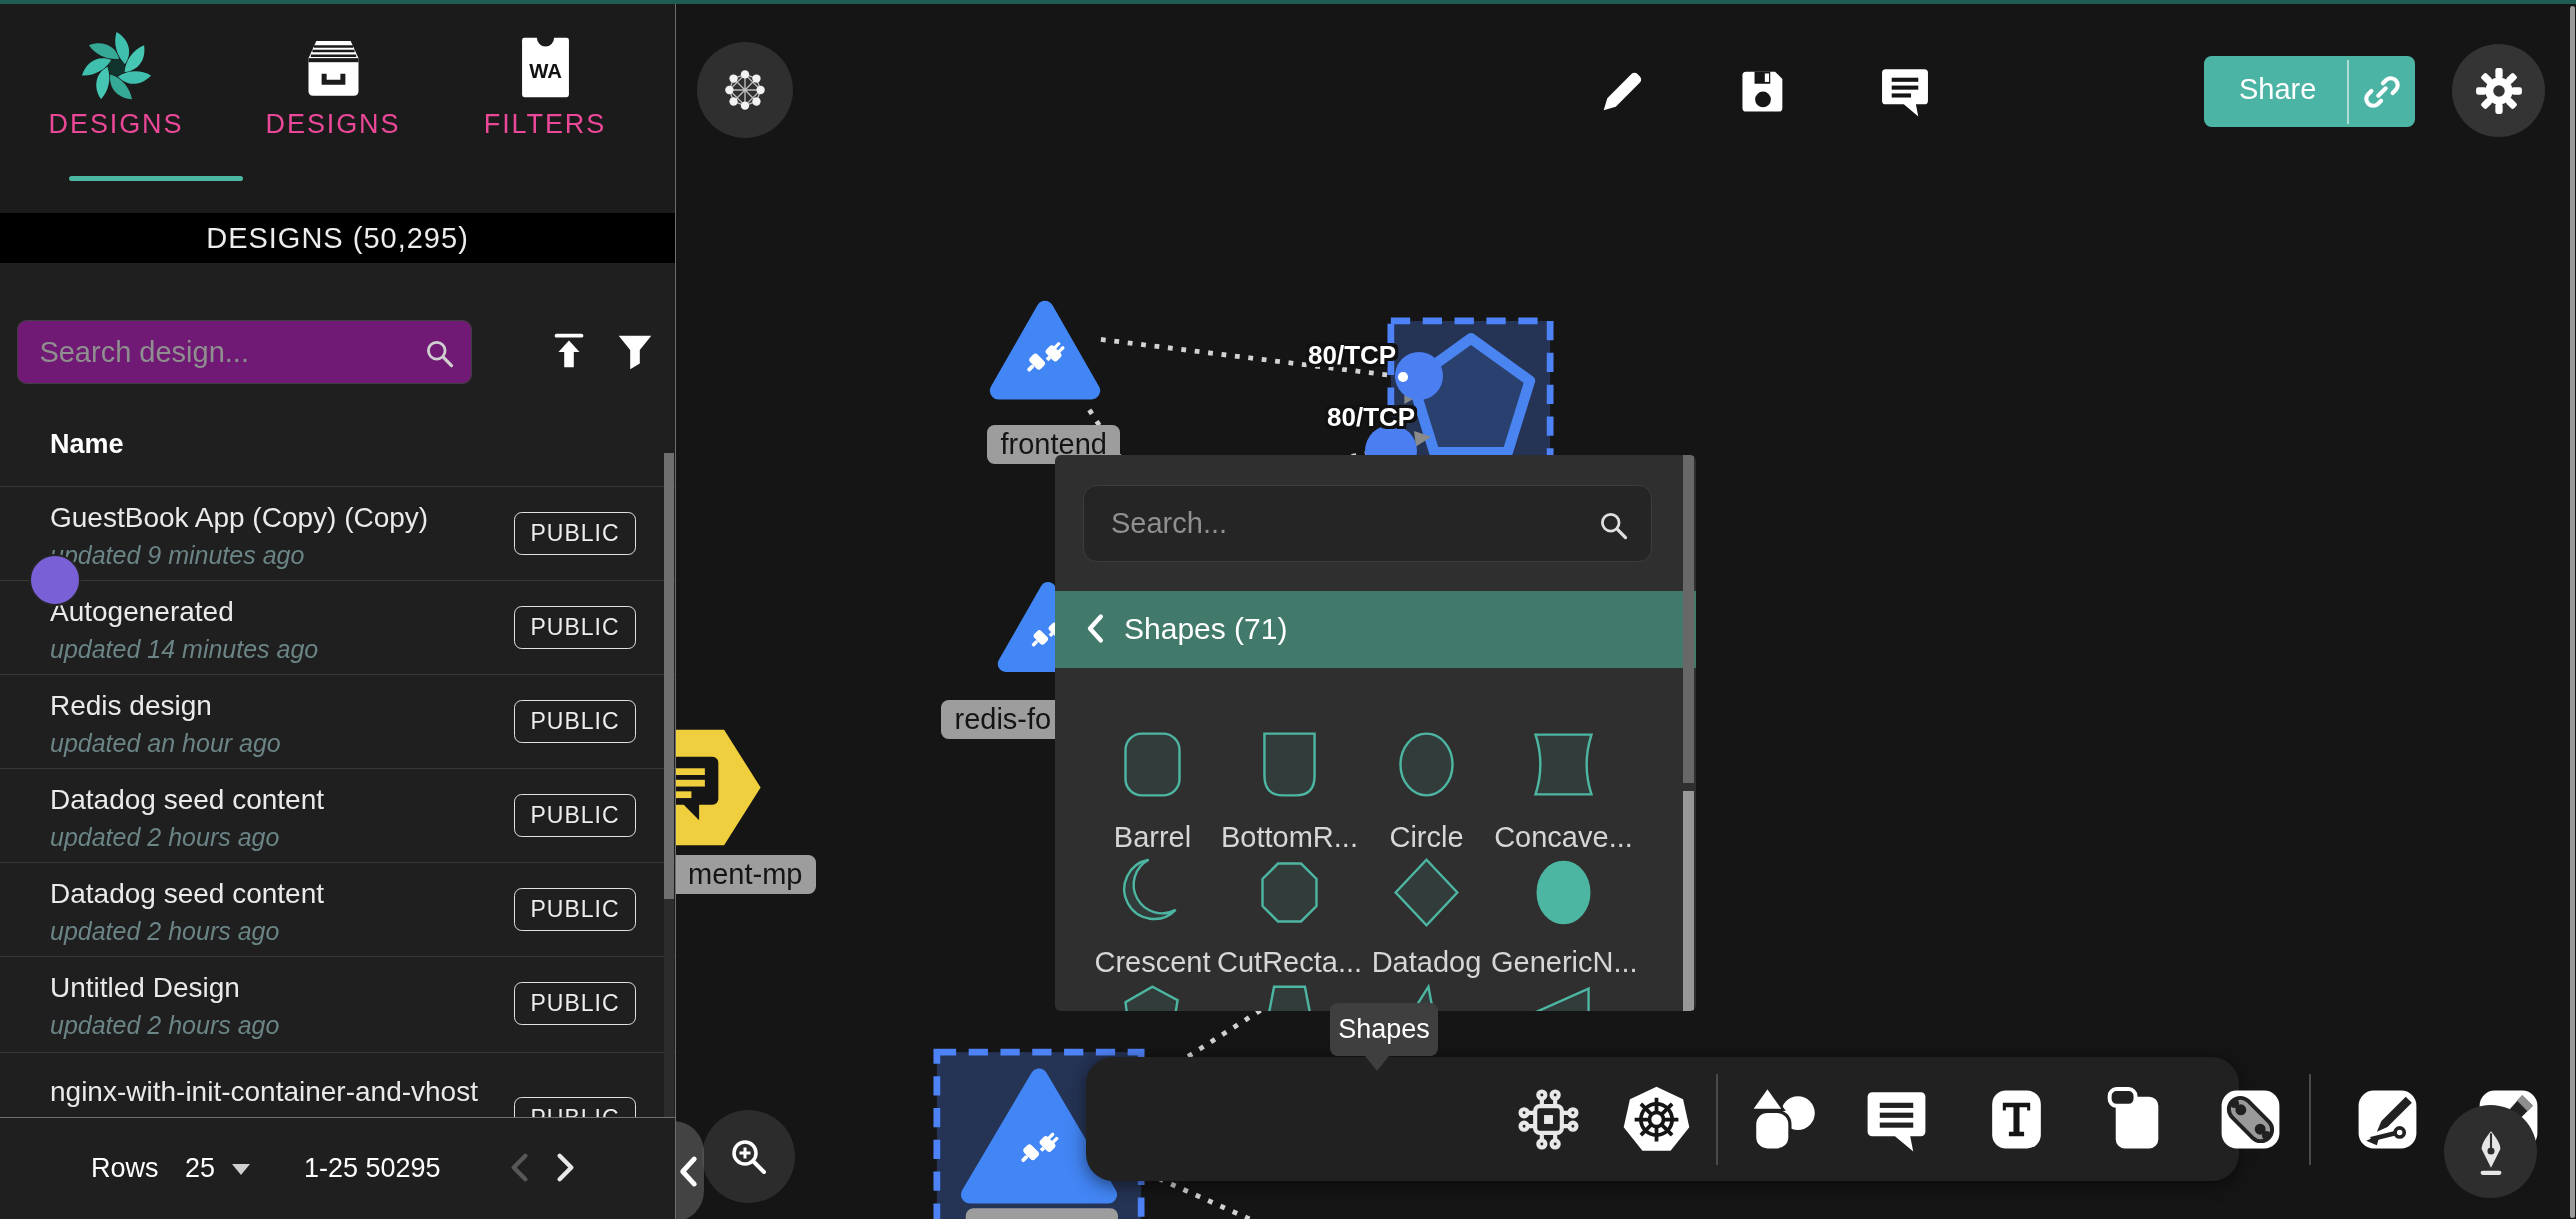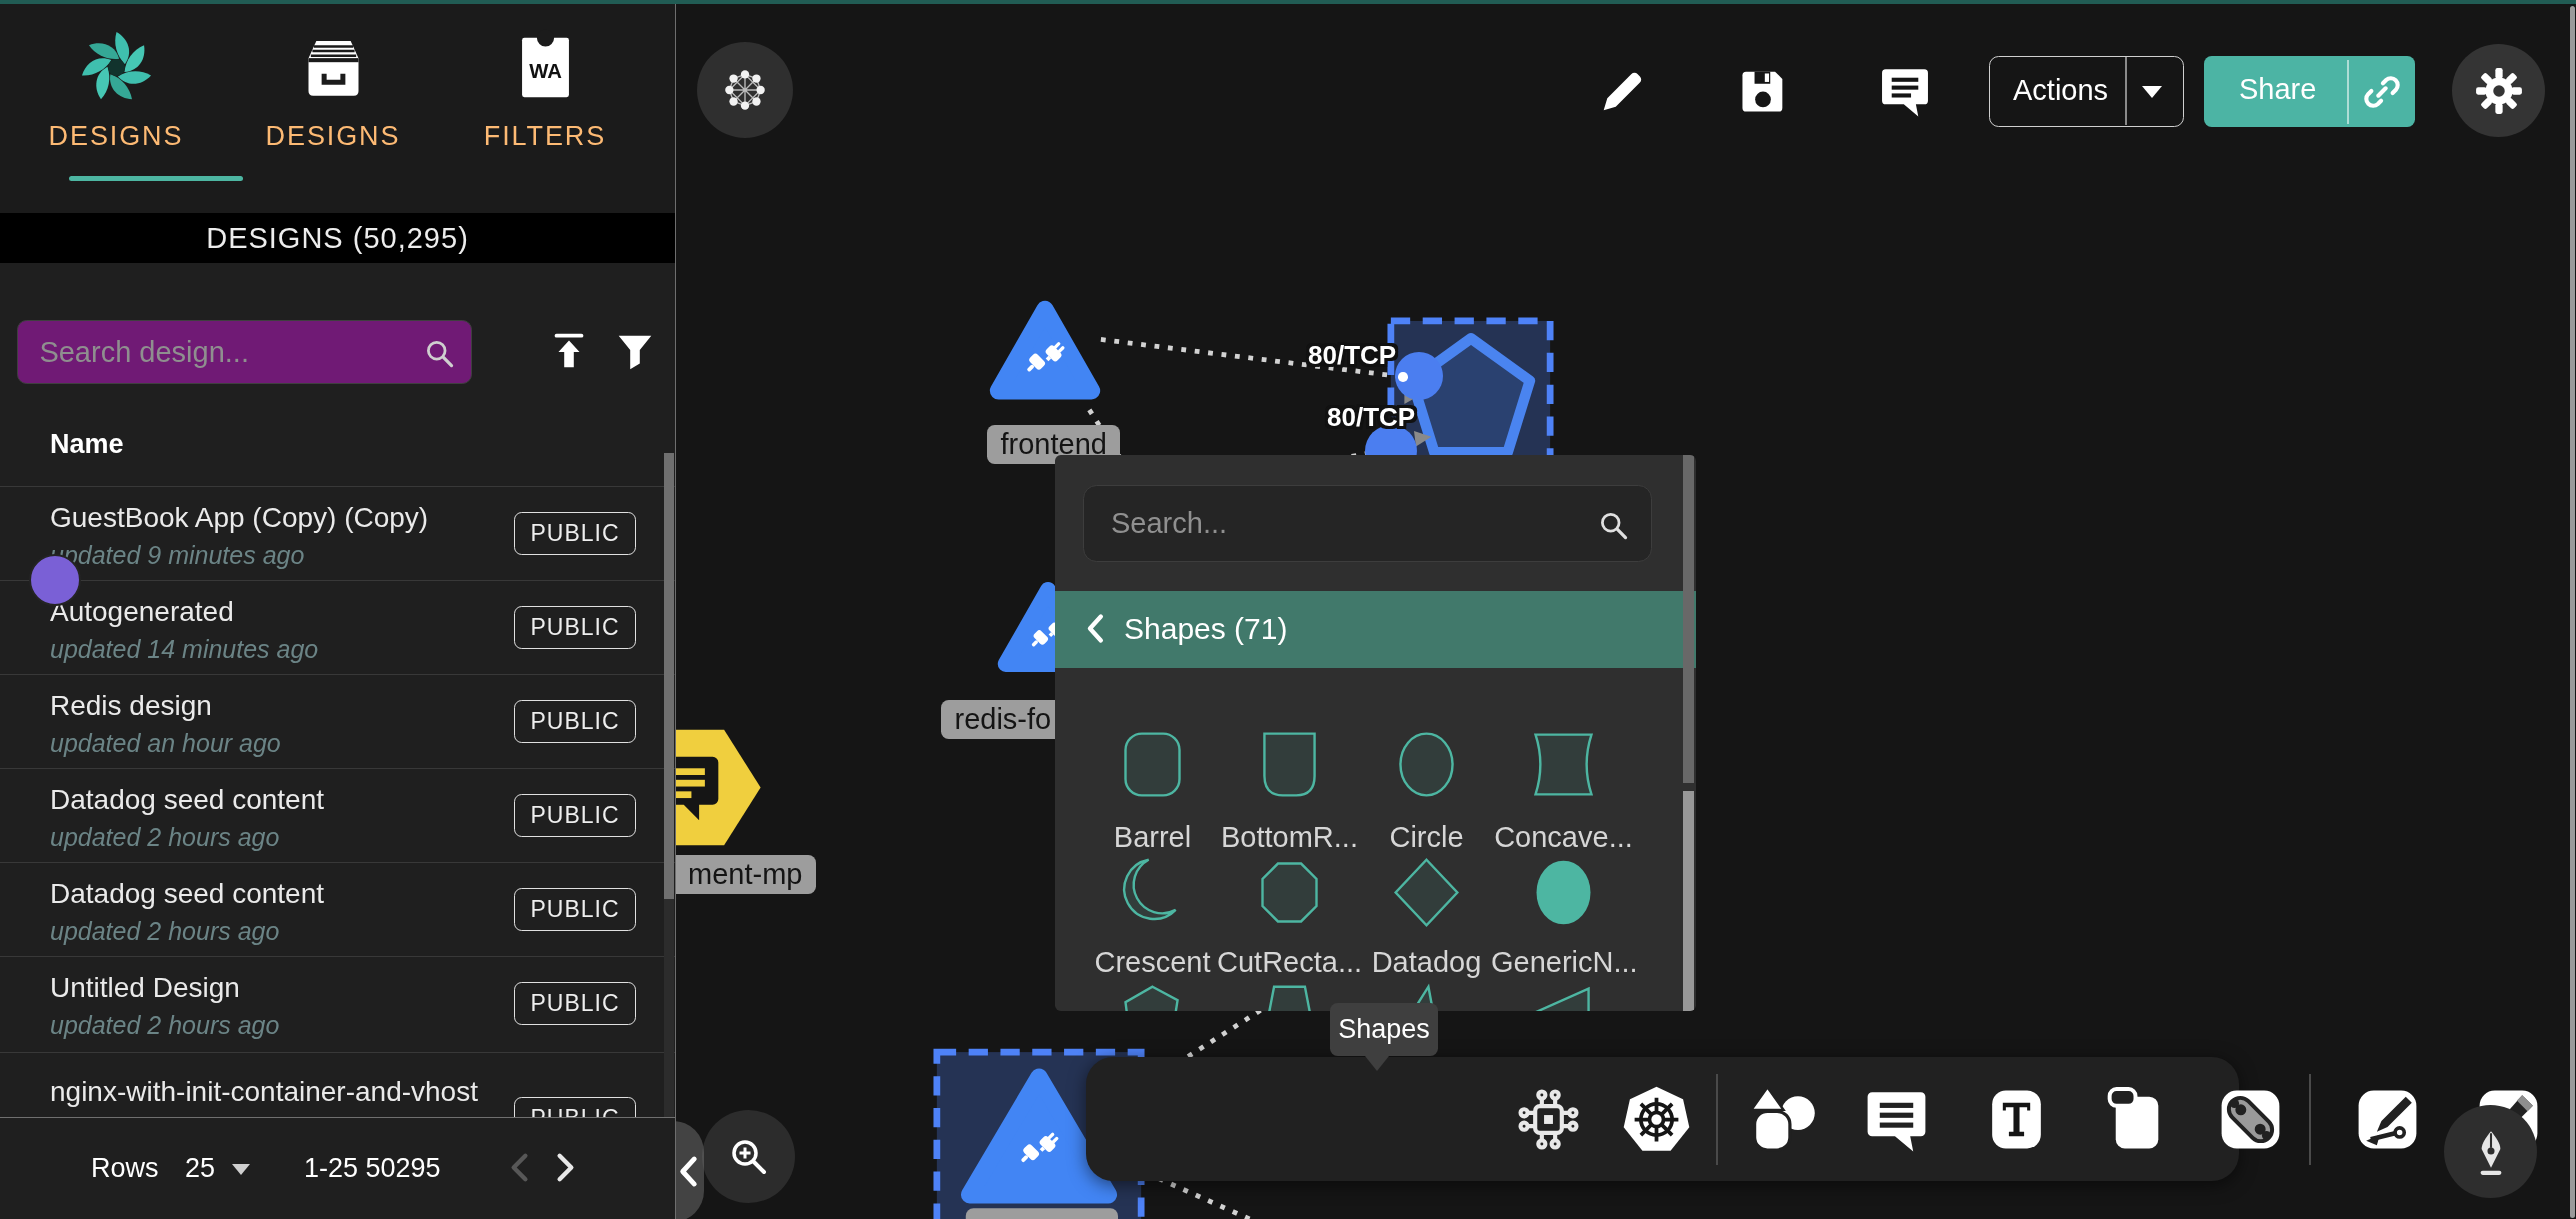--- a/index.html
+++ b/index.html
@@ -4,21 +4,21 @@
 <style>
   * { margin:0; padding:0; box-sizing:border-box; }
   html,body { width:2576px; height:1219px; overflow:hidden; background:#151515;
               font-family:"Liberation Sans", sans-serif; }
   .abs { position:absolute; }
   
   #sidebar { position:absolute; left:0; top:0; width:675px; height:1219px; background:#1f1f1f; z-index:20; }
   .tabstrip { position:absolute; left:0; top:0; width:675px; height:213px; background:#1b1b1b; }
   .tab { position:absolute; top:27px; height:154px; width:154px; text-align:center; cursor:pointer; }
   .tab .ticon { display:block; margin:0 auto; }
-  .tab .tlabel { display:block; margin-top:13px; color:#fdba74; font-size:27px; letter-spacing:1.9px; }
+  .tab .tlabel { display:block; margin-top:1px; color:#ec4899; font-size:27px; letter-spacing:1.9px; }
   .tab-underline { position:absolute; left:69px; top:176px; width:174px; height:4.8px; background:#4DB6A2; border-radius:2.9px; }
   .side-title-bar { position:absolute; left:0; top:213px; width:675px; height:50px; background:#000;
                     color:#ededed; font-size:29px; text-align:center; line-height:50px; letter-spacing:1px; }
   .search-wrap { position:absolute; left:17.4px; top:320px; width:455px; height:64px; background:#701a75;
                  border:1px solid #3f3f3f; border-radius:9.6px; }
   .search-wrap input { position:absolute; left:21px; top:0; width:453px; height:62px; background:transparent;
                  border:none; outline:none; color:#c3c3c3; font-size:29px; font-family:inherit; }
   .search-wrap input::placeholder { color:#8f8f8f; }
   .iconbtn { position:absolute; width:46px; height:46px; cursor:pointer; }
   .name-header { position:absolute; left:50px; top:429px; color:#ffffff; font-size:27px; font-weight:bold; }
@@ -307,25 +307,20 @@
     <rect x="17" y="8" width="13" height="10" fill="#151515"></rect>
     <rect x="25.5" y="9.5" width="3.5" height="7" fill="#fff"></rect>
     <circle cx="24" cy="31" r="6.5" fill="#151515"></circle>
   </svg>
   <svg class="tr-icon" style="left:1200px;" viewBox="0 0 48 48">
     <path d="M8 6 h32 a3 3 0 0 1 3 3 v23 a3 3 0 0 1 -3 3 h-7 l2 10 -12 -10 h-15 a3 3 0 0 1 -3 -3 v-23 a3 3 0 0 1 3 -3 z" fill="#fff"></path>
     <rect x="13" y="13" width="22" height="3.4" fill="#151515"></rect>
     <rect x="13" y="19.5" width="22" height="3.4" fill="#151515"></rect>
     <rect x="13" y="26" width="16" height="3.4" fill="#151515"></rect>
   </svg>
-  <div id="actions-btn">
-    <span class="alabel">Actions</span>
-    <span class="adiv"></span>
-    <span class="acaret"></span>
-  </div>
   <div id="share-btn">
     <span class="slabel">Share</span>
     <span class="sdiv"></span>
     <svg class="abs" style="left:156px;top:13.5px;" width="44" height="44" viewBox="0 0 48 48">
       <g fill="none" stroke="#fff" stroke-width="4.5" stroke-linecap="round">
         <path d="M20 28 L28 20"></path>
         <path d="M25 14.5 l3.5 -3.5 a7.5 7.5 0 0 1 10.6 10.6 l-3.5 3.5"></path>
         <path d="M23 33.5 l-3.5 3.5 a7.5 7.5 0 0 1 -10.6 -10.6 l3.5 -3.5"></path>
       </g>
     </svg>

